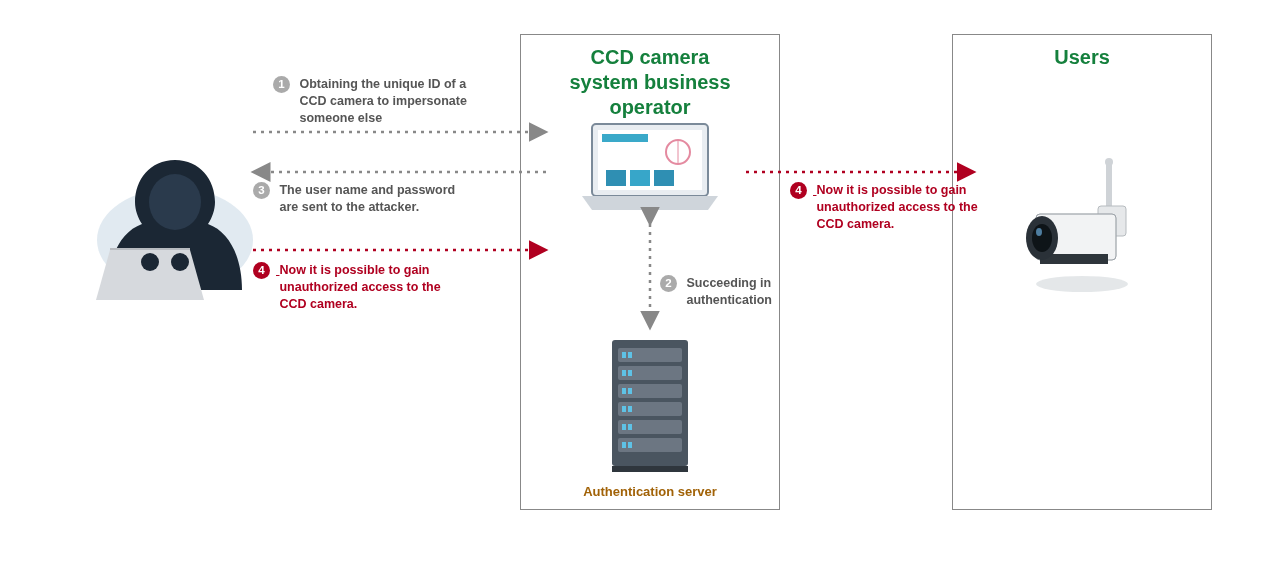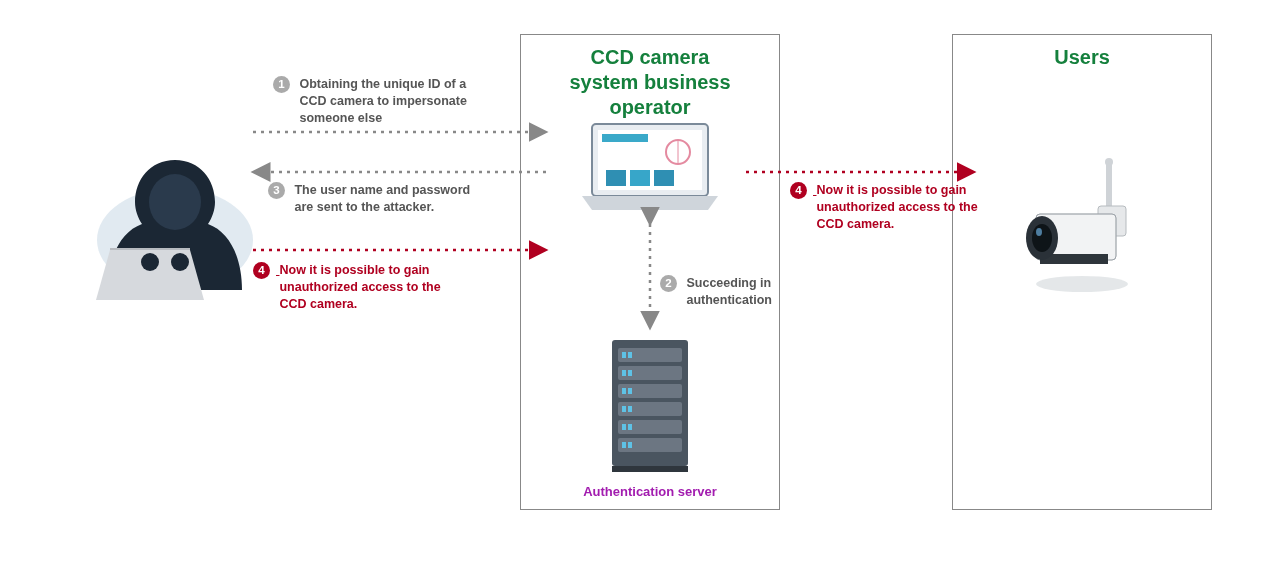--- a/index.html
+++ b/index.html
@@ -43,21 +43,21 @@
     text-align: center;
     line-height: 17px;
     margin-right: 6px;
     vertical-align: top;
   }
   .step-num.red { background: #b00020; }
   .step-text { display: inline-block; vertical-align: top; }
   .caption {
     position: absolute;
     font-size: 13px;
-    color: #a21caf;
+    color: #a16207;
     font-weight: bold;
     text-align: center;
   }
   svg.arrow { position: absolute; overflow: visible; }
 </style>
 </head>
 <body>
 
 <div class="box" style="left:520px; top:34px; width:260px; height:476px;">
   <div class="box-title">CCD camera<br>system business<br>operator</div>
@@ -157,21 +157,21 @@
   <line x1="650" y1="224" x2="650" y2="328" stroke="#888888" stroke-width="2.5" stroke-dasharray="3 5" marker-start="url(#ah-grey)" marker-end="url(#ah-grey)"></line>
 
   <line x1="746" y1="172" x2="974" y2="172" stroke="#b00020" stroke-width="2.5" stroke-dasharray="3 5" marker-end="url(#ah-red)"></line>
 </svg>
 
 <div class="step-label" style="left:253px; top:76px; width:210px;margin-left:20px;">
   <span class="step-num">1</span>
   <span class="step-text" style="width:180px;">Obtaining the unique ID of a<br>CCD camera to impersonate<br>someone else</span>
 </div>
 
-<div class="step-label" style="left:268px; top:182px; width:230px;">
+<div class="step-label" style="left:253px; top:182px; width:230px;">
   <span class="step-num">3</span>
   <span class="step-text" style="width:200px;">The user name and password<br>are sent to the attacker.</span>
 </div>
 
 <div class="step-label red" style="left:253px; top:262px; width:230px;">
   <span class="step-num red">4</span>
   <span class="step-text" style="width:200px;">Now it is possible to gain<br>unauthorized access to the<br>CCD camera.</span>
 </div>
 
 <div class="step-label" style="left:660px; top:262px; width:200px;margin-top:13px;">

